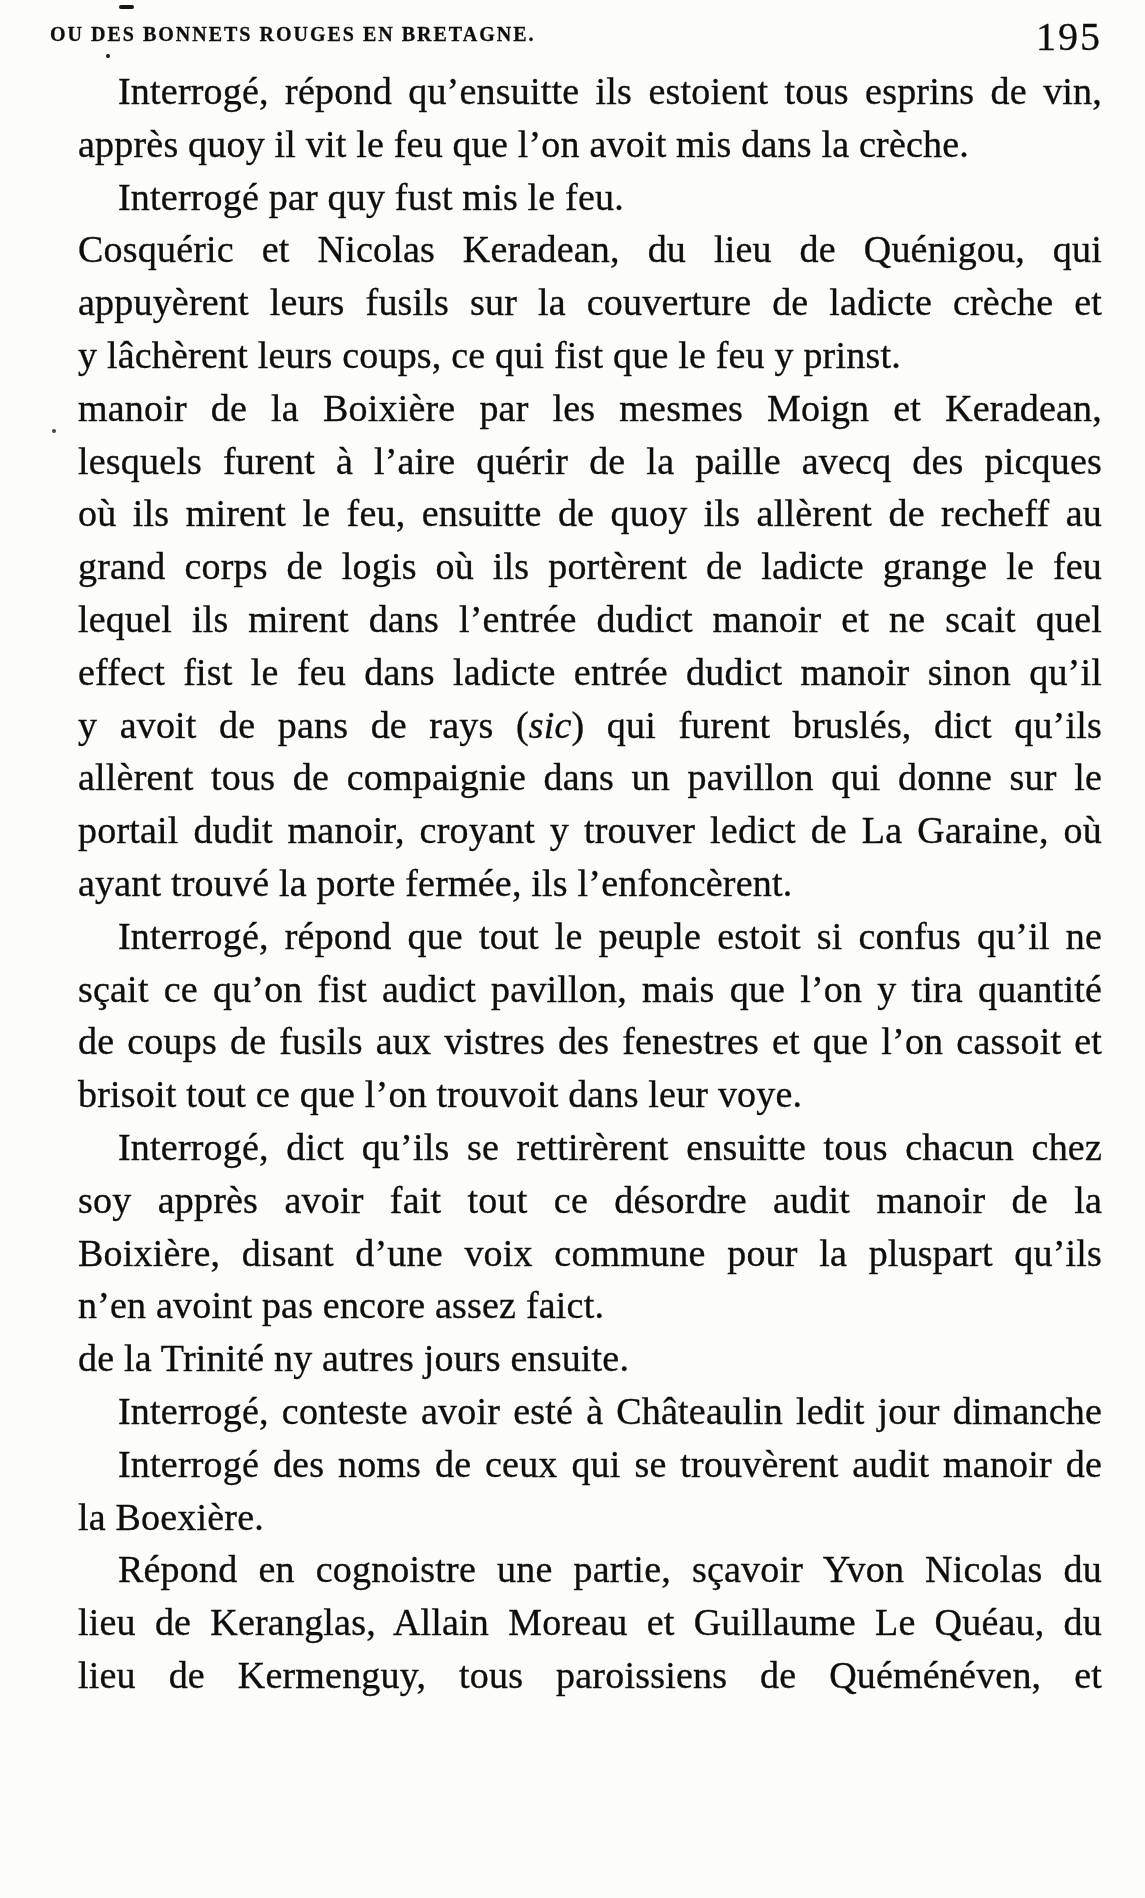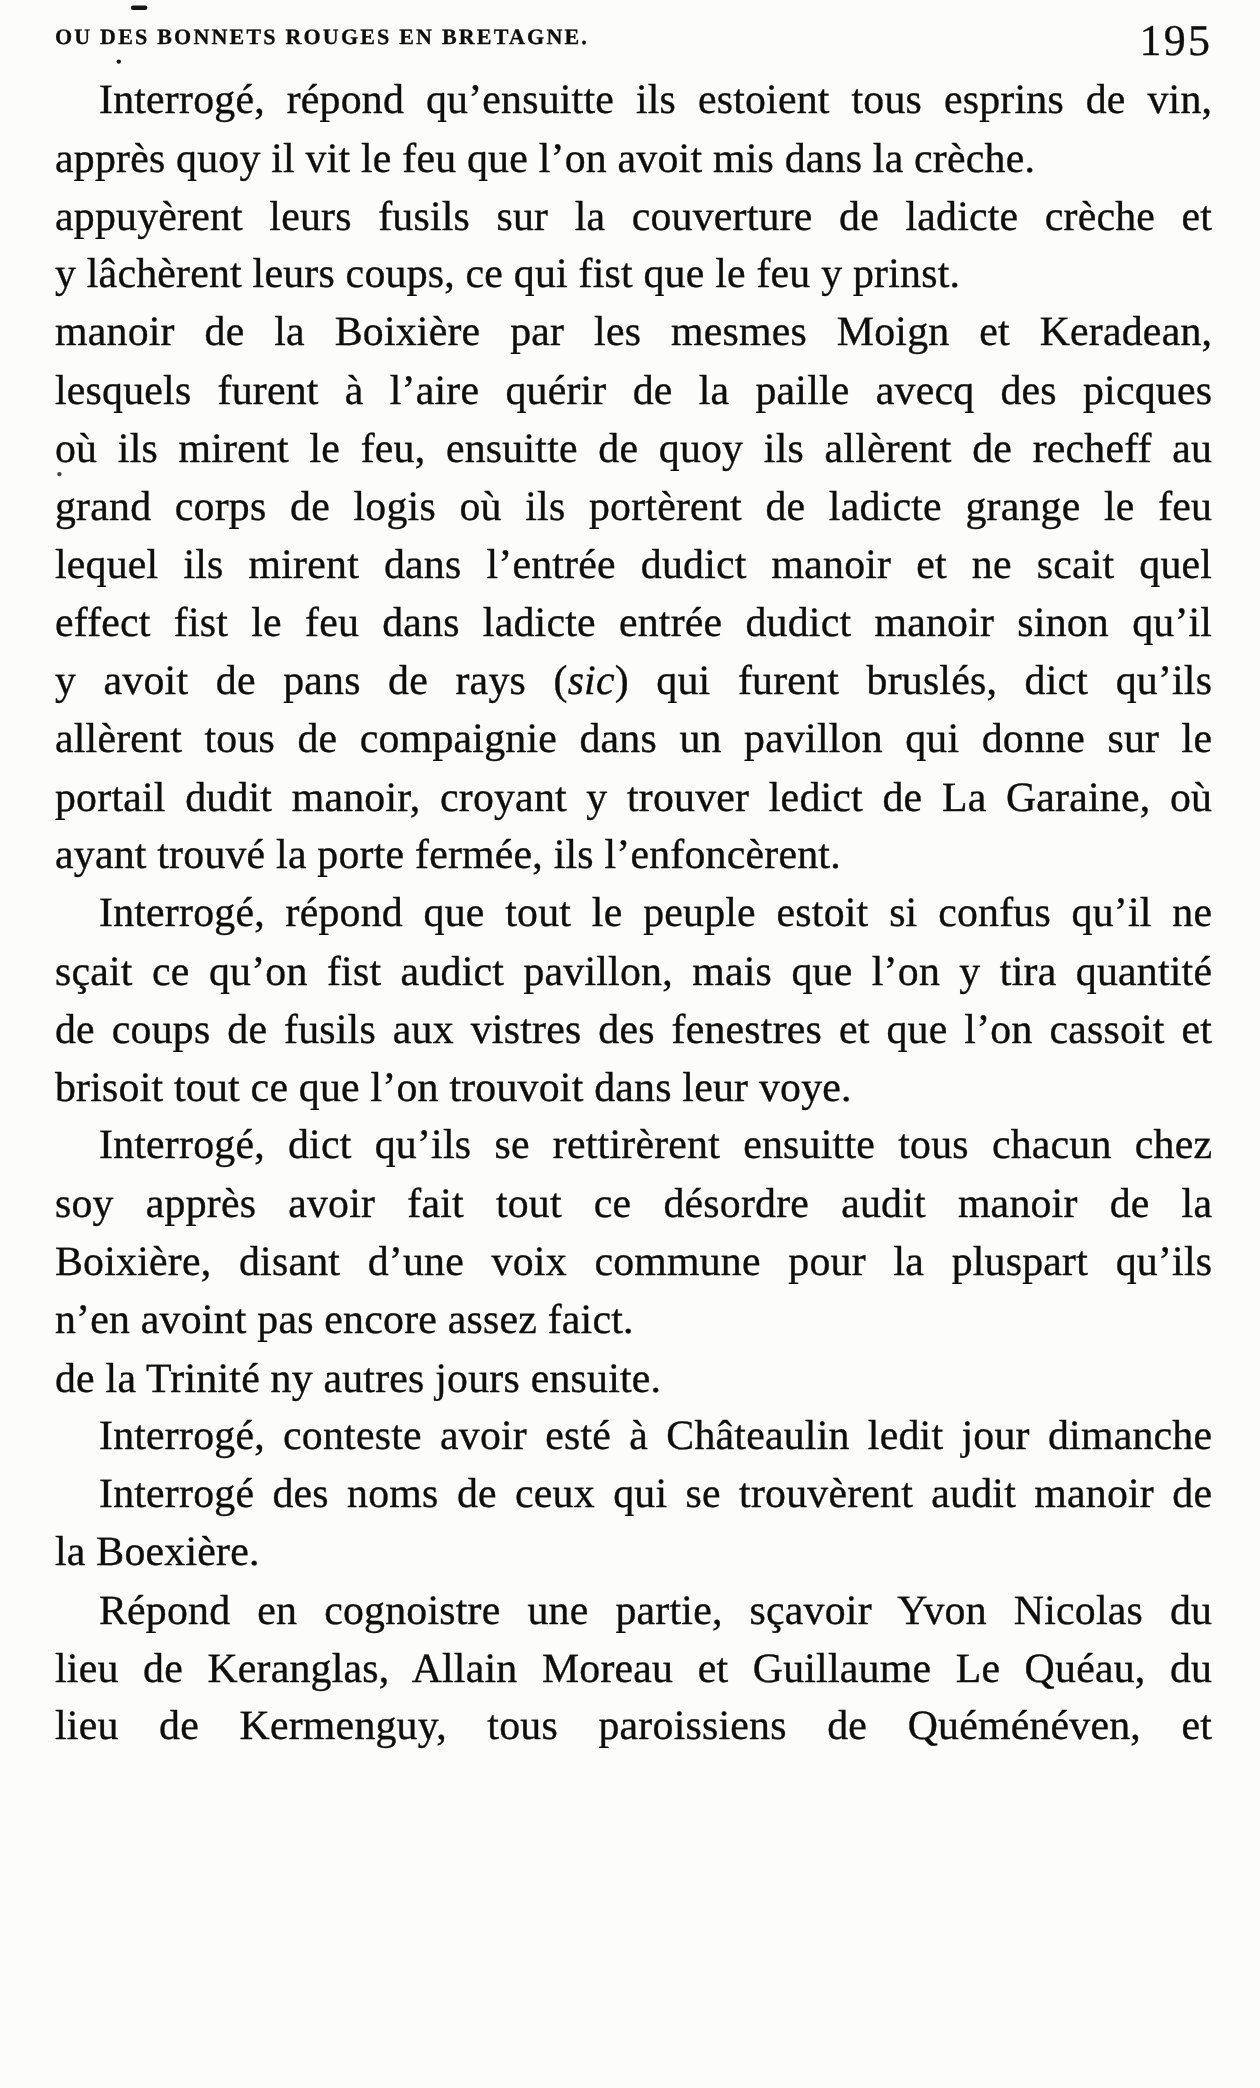--- a/index.html
+++ b/index.html
@@ -53,20 +53,21 @@
   }
   .line {
     height: 52.8px;
     line-height: 52.8px;
     font-size: 38px;
     letter-spacing: 0.2px;
     text-align: justify;
     text-align-last: justify;
     white-space: normal;
     overflow: visible;
+    margin-left: 28px;
     -webkit-text-stroke: 0.35px #111;
   }
   .line.indent { padding-left: 40px; }
   .line.last { text-align-last: left; }
   
   .speck {
     position: absolute;
     background: #161616;
   }
   .speck-dash {
@@ -94,20 +95,22 @@
 <div class="speck speck-margin-dot"></div>
 
 <div class="page-header">
   <div class="running-title">OU DES BONNETS ROUGES EN BRETAGNE.</div>
   <div class="page-number">195</div>
 </div>
 
 <div class="page-body">
     <div class="line indent">Interrogé, répond qu’ensuitte ils estoient tous esprins de vin,</div>
     <div class="line last">apprès quoy il vit le feu que l’on avoit mis dans la crèche.</div>
+    <div class="line indent last">Interrogé par quy fust mis le feu.</div>
+    <div class="line">Cosquéric et Nicolas Keradean, du lieu de Quénigou, qui</div>
     <div class="line">appuyèrent leurs fusils sur la couverture de ladicte crèche et</div>
     <div class="line last">y lâchèrent leurs coups, ce qui fist que le feu y prinst.</div>
     <div class="line">manoir de la Boixière par les mesmes Moign et Keradean,</div>
     <div class="line">lesquels furent à l’aire quérir de la paille avecq des picques</div>
     <div class="line">où ils mirent le feu, ensuitte de quoy ils allèrent de recheff au</div>
     <div class="line">grand corps de logis où ils portèrent de ladicte grange le feu</div>
     <div class="line">lequel ils mirent dans l’entrée dudict manoir et ne scait quel</div>
     <div class="line">effect fist le feu dans ladicte entrée dudict manoir sinon qu’il</div>
     <div class="line">y avoit de pans de rays (<i>sic</i>) qui furent bruslés, dict qu’ils</div>
     <div class="line">allèrent tous de compaignie dans un pavillon qui donne sur le</div>

